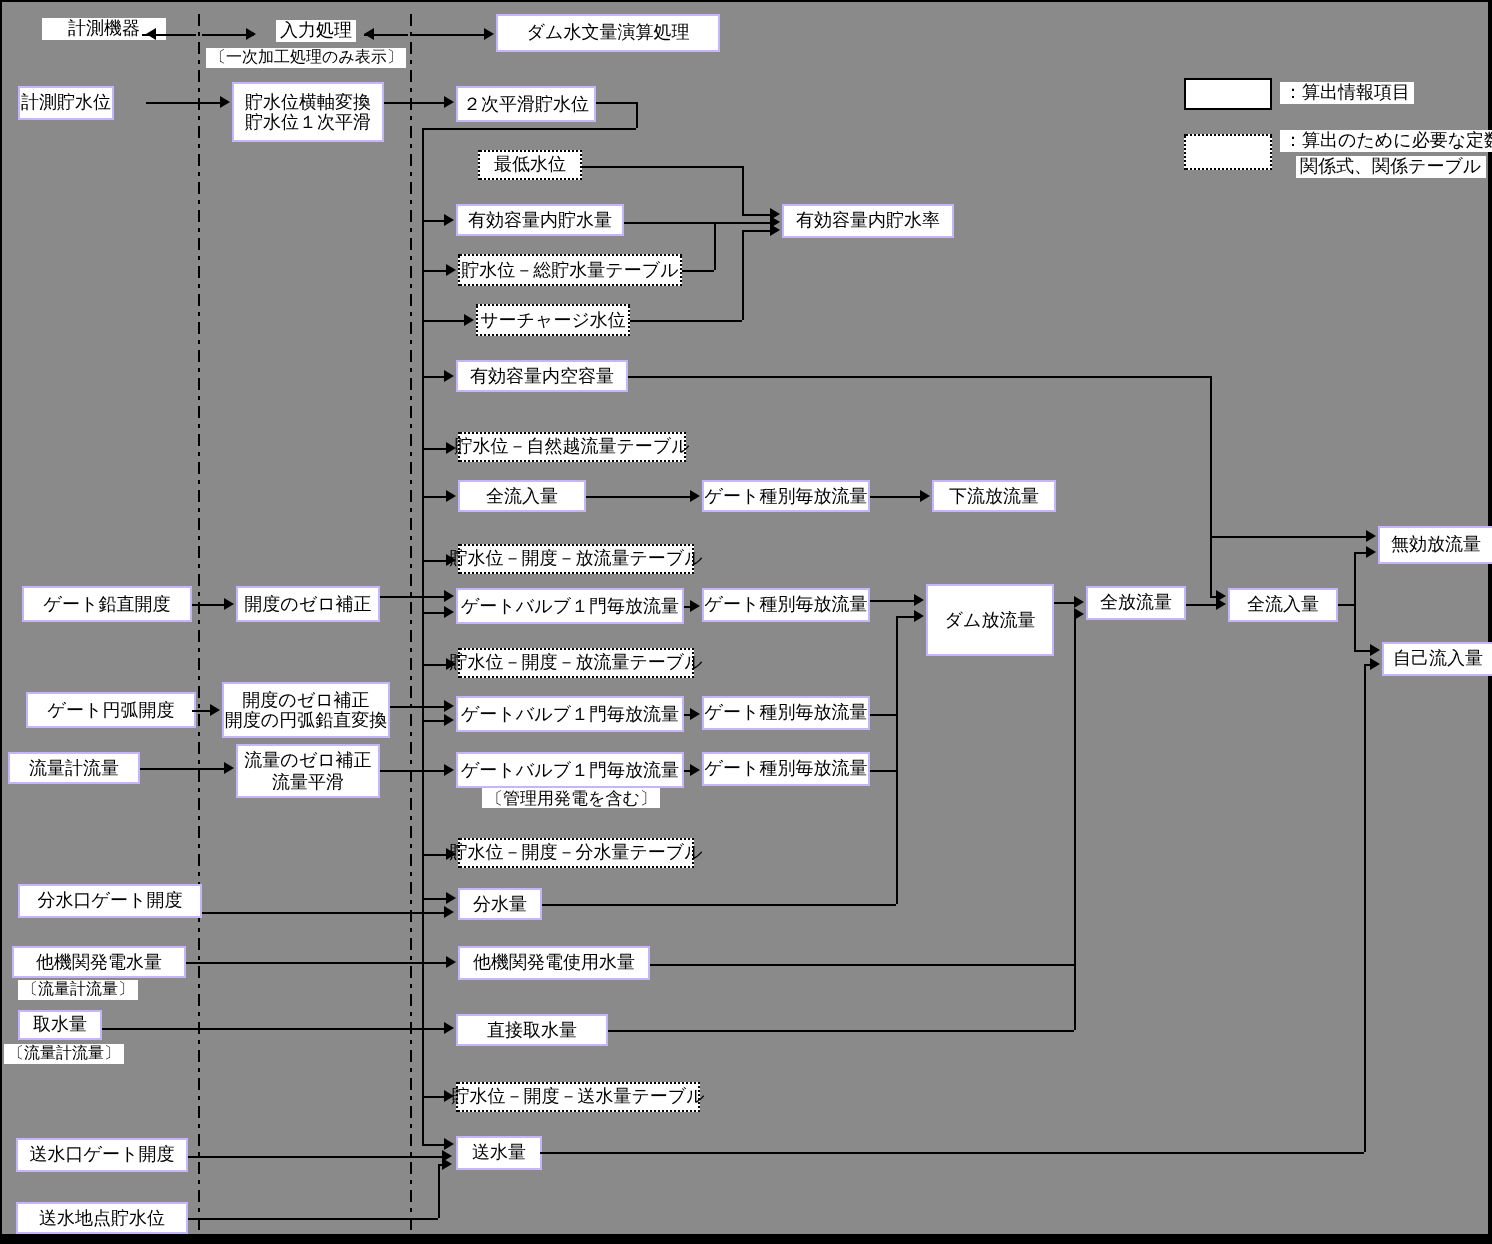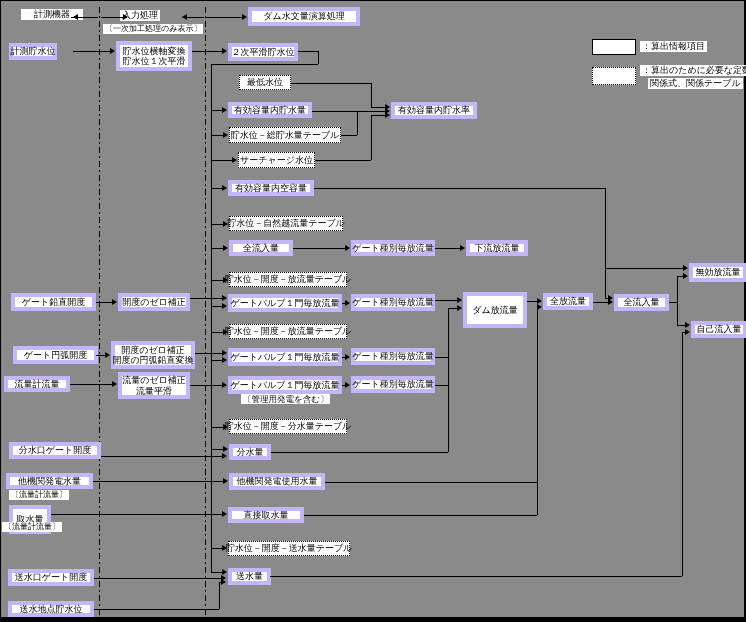--- a/index.html
+++ b/index.html
@@ -2,21 +2,21 @@
 <html><head>
 <meta charset="utf-8">
 <style>
   html,body{margin:0;padding:0;background:#000;}
   #stage{position:relative;width:746px;height:622px;background:#000;overflow:hidden;
          font-family:"Liberation Sans","DejaVu Sans",sans-serif;}
   #canvas{position:absolute;left:1px;top:1px;width:743px;height:616px;background:#8a8a8a;}
   .nd{position:absolute;background:#fff;color:#000;font-size:9px;line-height:1.15;
       display:flex;align-items:center;justify-content:center;text-align:center;
       white-space:nowrap;box-sizing:border-box;overflow:visible;}
-  .solid{border:4px solid #c4b5fd;}
+  .solid{border:1px solid #c4b5fd;}
   .dashed{border:1px dotted #000;}
   .lbl{position:absolute;background:#fff;color:#000;font-size:9px;white-space:nowrap;
        padding:0 2px;line-height:1.2;}
   .line{position:absolute;background:#000;}
   .arR{position:absolute;width:0;height:0;border-left:5px solid #000;
        border-top:3px solid transparent;border-bottom:3px solid transparent;}
   .arL{position:absolute;width:0;height:0;border-right:5px solid #000;
        border-top:3px solid transparent;border-bottom:3px solid transparent;}
   .dashv{position:absolute;width:1px;background:repeating-linear-gradient(180deg,
         #000 0 6px,transparent 6px 9px,#000 9px 11px,transparent 11px 14px);}
@@ -26,38 +26,38 @@
 </head>
 <body>
 
 <div id="stage">
  <div id="canvas">
 
   <div class="dashv" style="left:98px;top:6px;height:611px"></div>
   <div class="dashv" style="left:204px;top:6px;height:611px"></div>
 
   <div class="lbl" style="left:20px;top:8px;width:58px;text-align:center">計測機器</div>
-  <div class="lbl" style="left:119px;top:9px;text-align:right">入力処理</div>
+  <div class="lbl" style="left:137px;top:9px;text-align:right">入力処理</div>
   <div class="lbl" style="left:102px;top:23px;font-size:8px">〔一次加工処理のみ表示〕</div>
   <div class="nd solid" style="left:247px;top:6px;width:112px;height:19px">ダム水文量演算処理</div>
 
   <div class="legendbox solid" style="left:591px;top:38px;width:44px;height:16px;border:1px solid #000"></div>
   <div class="lbl" style="left:639px;top:40px">：算出情報項目</div>
   <div class="legendbox" style="left:591px;top:66px;width:44px;height:18px;border:1px dotted #000"></div>
   <div class="lbl" style="left:639px;top:64px">：算出のために必要な定数、</div>
   <div class="lbl" style="left:647px;top:77px">関係式、関係テーブル</div>
 
   <div class="nd solid" style="left:8px;top:42px;width:48px;height:17px">計測貯水位</div>
   <div class="nd solid" style="left:10px;top:292px;width:85px;height:18px">ゲート鉛直開度</div>
   <div class="nd solid" style="left:12px;top:345px;width:85px;height:18px">ゲート円弧開度</div>
   <div class="nd solid" style="left:3px;top:375px;width:66px;height:16px">流量計流量</div>
   <div class="nd solid" style="left:8px;top:441px;width:92px;height:17px">分水口ゲート開度</div>
   <div class="nd solid" style="left:5px;top:472px;width:87px;height:16px">他機関発電水量</div>
   <div class="lbl" style="left:8px;top:489px;font-size:8px">〔流量計流量〕</div>
-  <div class="nd solid" style="left:8px;top:504px;width:42px;height:29px">取水量</div>
+  <div class="nd solid" style="left:8px;top:504px;width:42px;height:15px">取水量</div>
   <div class="lbl" style="left:1px;top:521px;font-size:8px">〔流量計流量〕</div>
   <div class="nd solid" style="left:7px;top:568px;width:86px;height:17px">送水口ゲート開度</div>
   <div class="nd solid" style="left:7px;top:600px;width:86px;height:16px">送水地点貯水位</div>
 
   <div class="nd solid two" style="left:115px;top:40px;width:76px;height:30px">
     <span>貯水位横軸変換</span>
     <span>貯水位１次平滑</span>
   </div>
   <div class="nd solid" style="left:117px;top:292px;width:72px;height:18px">開度のゼロ補正</div>
   <div class="nd solid two" style="left:110px;top:340px;width:84px;height:28px">

